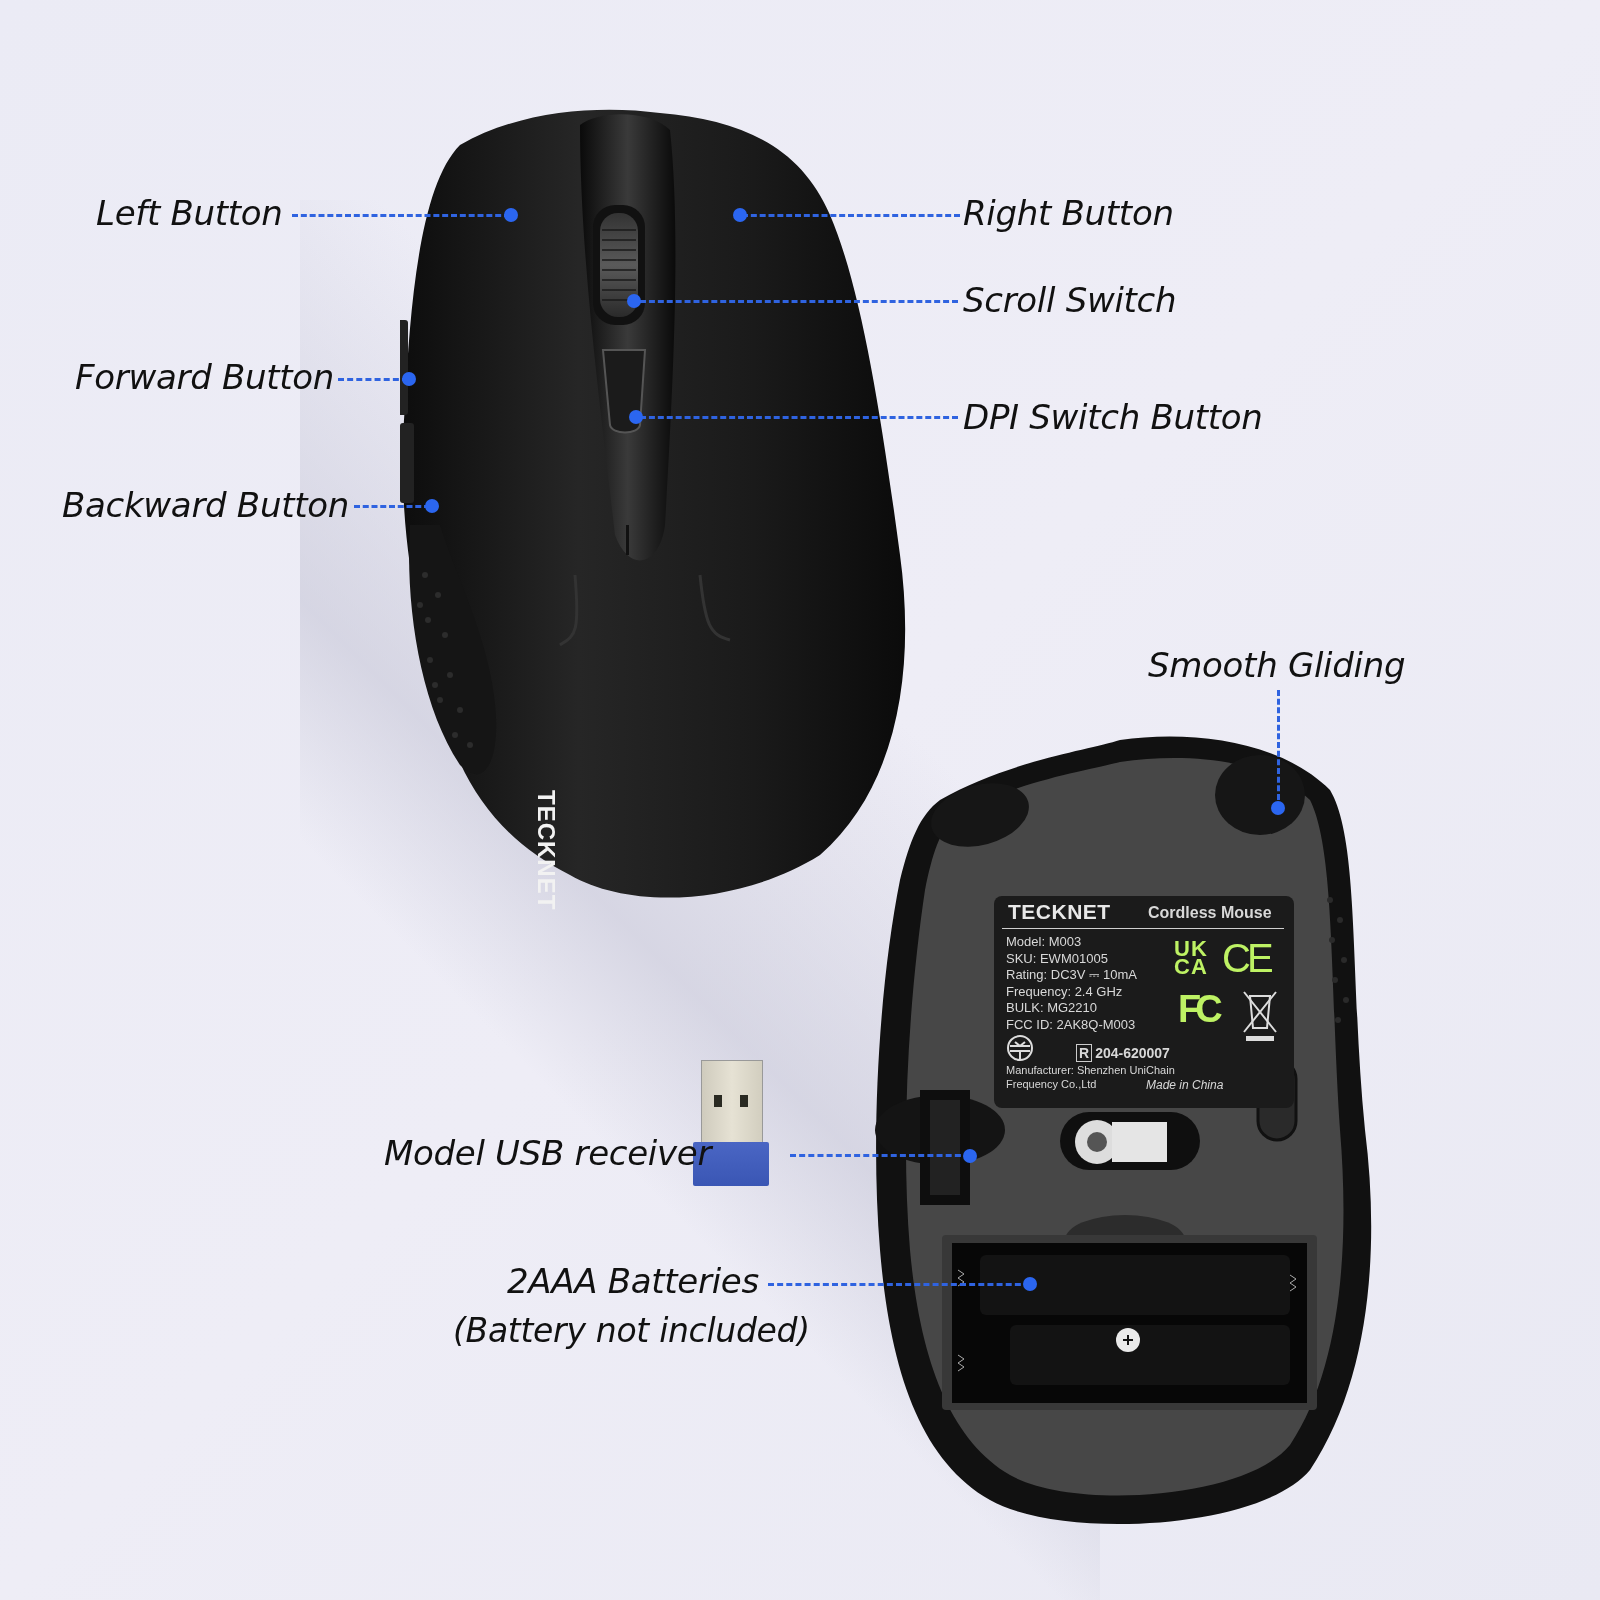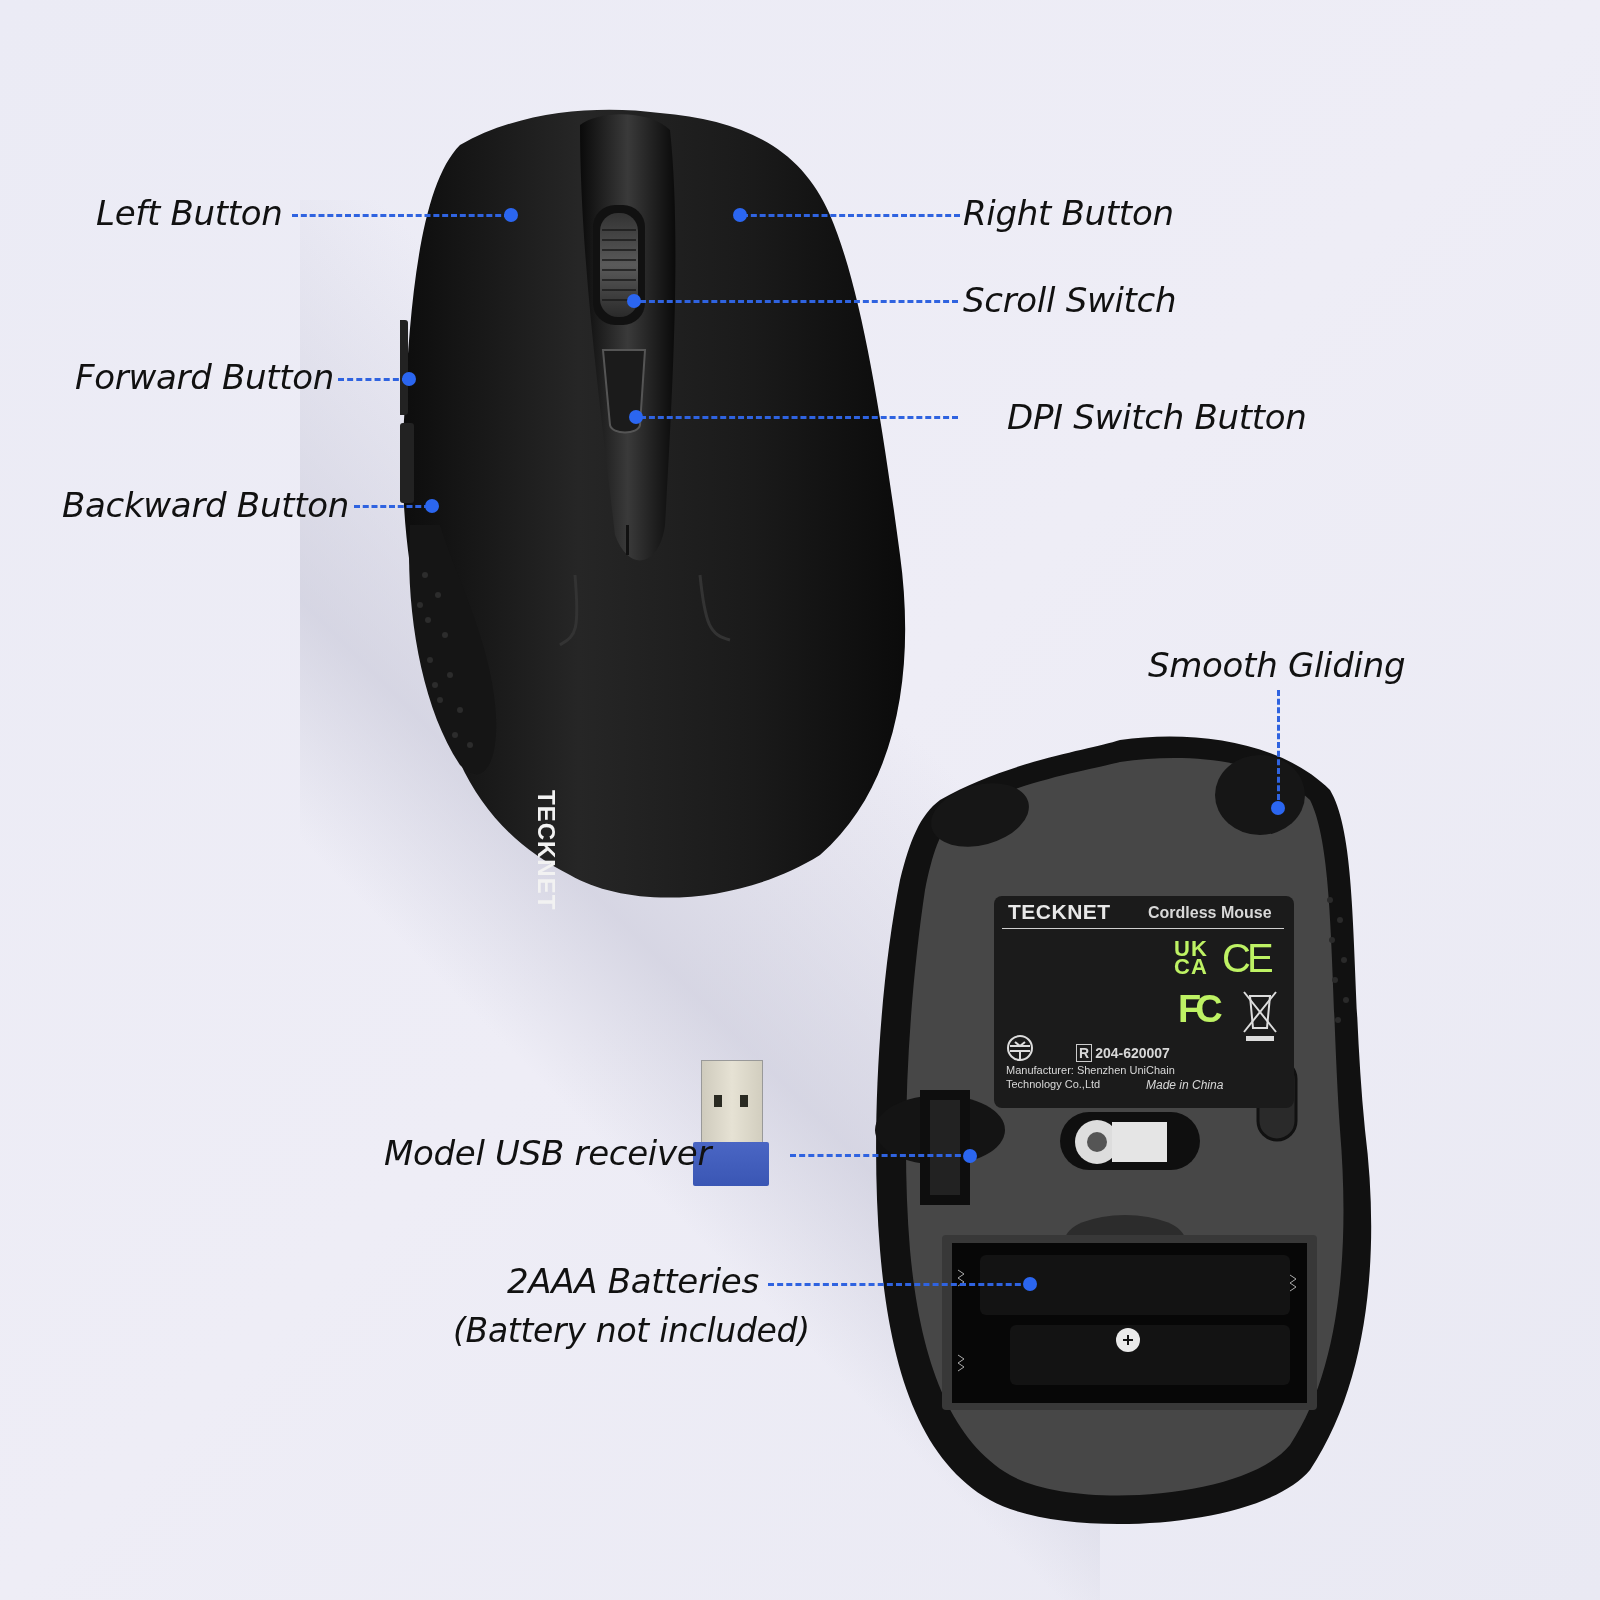--- a/index.html
+++ b/index.html
@@ -175,28 +175,36 @@
   <path d="M263 610 H273 M268 605 V615" stroke="#111" stroke-width="2"></path>
   <path d="M98 540 l6 4 -6 4 6 4 -6 4" stroke="#aaa" fill="none"></path>
   <path d="M430 545 l6 4 -6 4 6 4 -6 4" stroke="#aaa" fill="none"></path>
   <path d="M98 625 l6 4 -6 4 6 4 -6 4" stroke="#aaa" fill="none"></path>
 </svg>
 
 <div class="plate">
   <div class="brand">TECKNET</div>
   <div class="type">Cordless Mouse</div>
   <div class="rule"></div>
+  <div class="specs">
+    <div>Model: M003</div>
+    <div>SKU: EWM01005</div>
+    <div>Rating: DC3V ⎓ 10mA</div>
+    <div>Frequency: 2.4 GHz</div>
+    <div>BULK: MG2210</div>
+    <div>FCC ID: 2AK8Q-M003</div>
+  </div>
   <svg style="position:absolute;left:12px;top:138px" width="28" height="28" viewBox="0 0 28 28">
     <circle cx="14" cy="14" r="12" fill="none" stroke="#ddd" stroke-width="2"></circle>
     <path d="M4 12 H24 M4 17 H24 M14 17 V26 M9 8 L14 12 L19 8" stroke="#ddd" stroke-width="2" fill="none"></path>
   </svg>
   <div class="cert"><span class="r">R</span><span>204-620007</span></div>
   <div class="mfr">
     <div>Manufacturer: Shenzhen UniChain</div>
-    <div>Technology Co.,Ltd</div>
+    <div>Frequency Co.,Ltd</div>
   </div>
   <div class="made">Made in China</div>
   <div class="marks">
     <div style="position:absolute;left:0;top:4px;font-size:22px;line-height:18px;letter-spacing:1px;">UK<br>CA</div>
     <div style="position:absolute;left:48px;top:0px;font-size:40px;font-weight:normal;letter-spacing:-4px;">CE</div>
     <div style="position:absolute;left:4px;top:52px;font-size:38px;letter-spacing:-6px;">FC</div>
     <svg style="position:absolute;left:66px;top:52px" width="40" height="56" viewBox="0 0 40 56">
       <path d="M10 8 H30 L27 40 H13 Z" fill="none" stroke="#ddd" stroke-width="2"></path>
       <path d="M4 4 L36 44 M36 4 L4 44" stroke="#ddd" stroke-width="2"></path>
       <rect x="6" y="48" width="28" height="5" fill="#ddd"></rect>
@@ -219,21 +227,21 @@
 <div class="dot" style="left:740px;top:215px"></div>
 
 <div class="label" style="left:963px;top:283px">Scroll Switch</div>
 <div class="dash" style="left:640px;top:300px;width:318px"></div>
 <div class="dot" style="left:634px;top:301px"></div>
 
 <div class="label" style="left:75px;top:360px">Forward Button</div>
 <div class="dash" style="left:338px;top:378px;width:70px"></div>
 <div class="dot" style="left:409px;top:379px"></div>
 
-<div class="label" style="left:1007px;top:400px">DPI Switch Button</div>
+<div class="label" style="left:963px;top:400px">DPI Switch Button</div>
 <div class="dash" style="left:640px;top:416px;width:318px"></div>
 <div class="dot" style="left:636px;top:417px"></div>
 
 <div class="label" style="left:62px;top:488px">Backward Button</div>
 <div class="dash" style="left:354px;top:505px;width:76px"></div>
 <div class="dot" style="left:432px;top:506px"></div>
 
 <div class="label" style="left:1148px;top:648px">Smooth Gliding</div>
 <div class="vdash" style="left:1277px;top:690px;height:110px"></div>
 <div class="dot" style="left:1278px;top:808px"></div>

